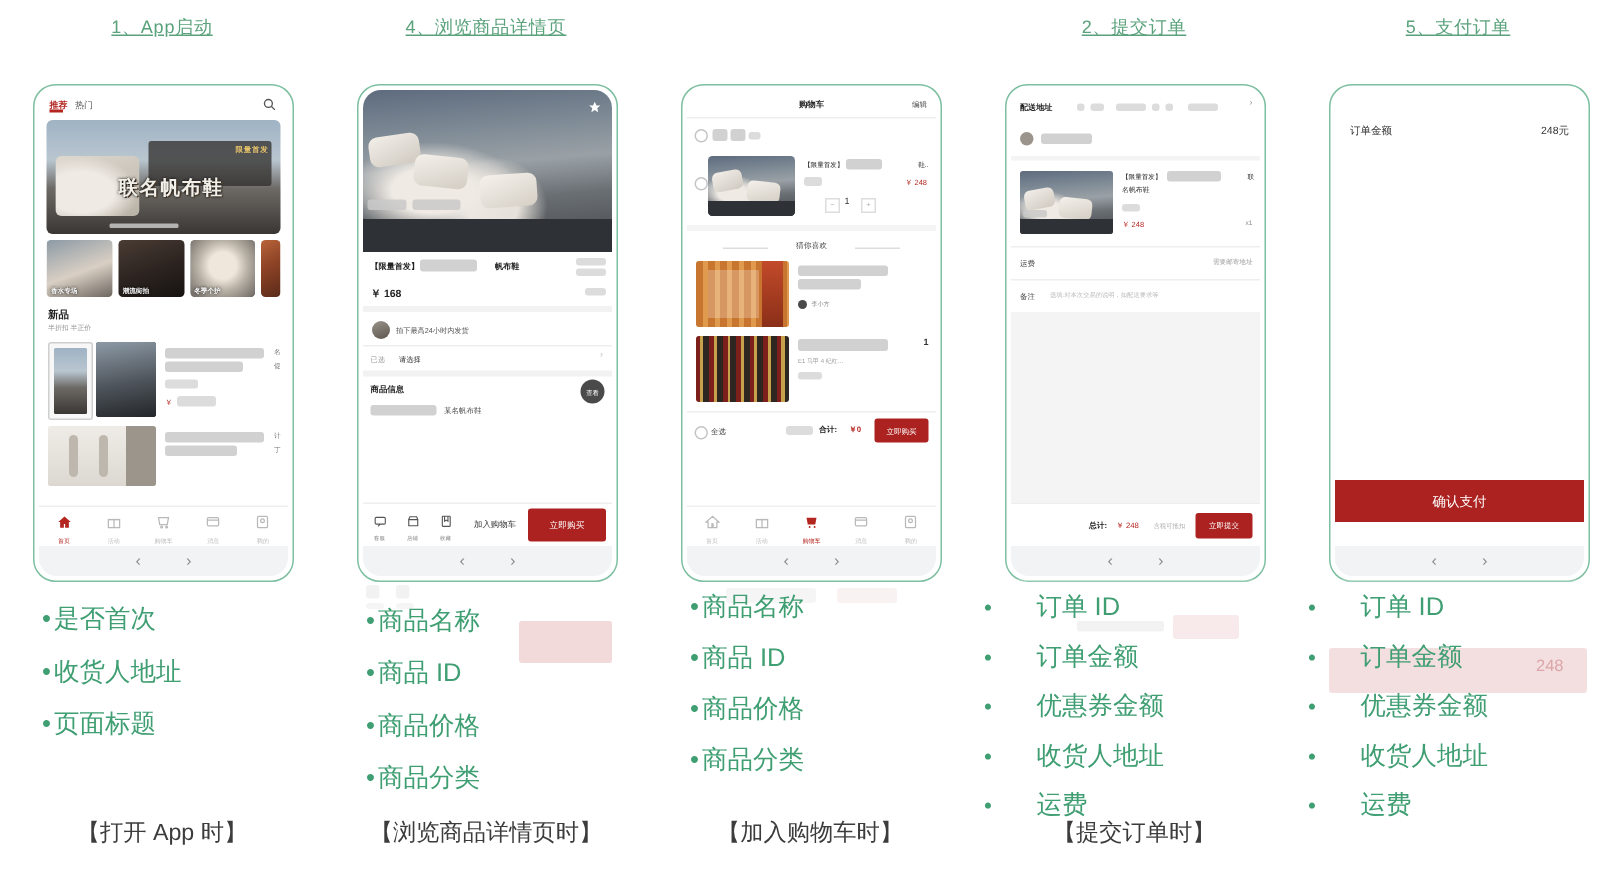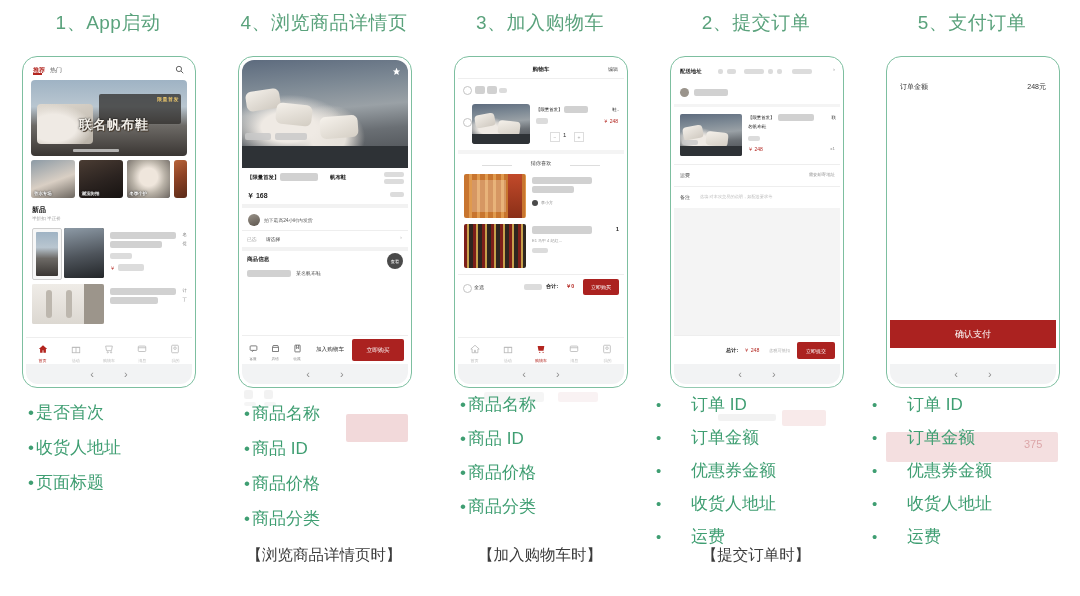--- a/index.html
+++ b/index.html
@@ -15,24 +15,25 @@
   .col{position:absolute;top:0;width:216px;height:596px;}
   .col-1{left:0;}
   .col-2{left:216px;}
   .col-3{left:432px;}
   .col-4{left:648px;}
   .col-5{left:864px;}
 
   .col-title{
     position:absolute;top:10px;left:0;width:216px;
     text-align:center;
-    font-size:19px;
+    font-size:12px;
     color:#5aa27c;
     letter-spacing:0.5px;
     white-space:nowrap;
+    text-decoration:underline;
   }
 
   
   .phone{
     position:absolute;
     top:56px;left:22px;
     width:172px;height:330px;
     border:1.5px solid #7dbfa0;
     border-radius:15px;
     background:#ffffff;
@@ -269,20 +270,21 @@
       <div class="bullet-row">
           <span class="bullet-dot">•</span>
           <span>收货人地址</span>
         </div>
       <div class="bullet-row">
           <span class="bullet-dot">•</span>
           <span>页面标题</span>
         </div>
     </div>
 
+    <div class="caption">【打开 App 时】</div>
   </div>
 
   <div class="col col-2">
     <div class="col-title">4、浏览商品详情页</div>
 
     <div class="phone">
       <div class="phone-inner">
         <div class="ph-sec photo-shoes" style="top:0;left:0;right:0;height:108px;">
           <div style="position:absolute;left:4px;top:30px;width:34px;height:20px;background:linear-gradient(160deg,#f3efe9,#cfc9c0);border-radius:6px;transform:rotate(-8deg);"></div>
           <div style="position:absolute;left:34px;top:44px;width:36px;height:21px;background:linear-gradient(160deg,#f5f1eb,#d2ccc2);border-radius:6px;transform:rotate(6deg);"></div>
@@ -378,21 +380,20 @@
       <div class="bullet-row">
           <span class="bullet-dot">•</span>
           <span>商品分类</span>
         </div>
     </div>
 
     <div class="caption">【浏览商品详情页时】</div>
   </div>
 
   <div class="col col-3">
-    <div class="col-title">3、加入购物车</div>
 
     <div class="phone">
       <div class="phone-inner">
         <div class="ph-sec" style="top:6px;left:0;right:0;text-align:center;font-size:5.6px;color:#222;font-weight:bold;">购物车</div>
         <div class="ph-sec" style="top:6px;right:6px;font-size:5px;color:#555;">编辑</div>
         <div class="ph-sec" style="top:18px;left:0;right:0;height:1px;background:#eee;"></div>
 
         <div class="ph-sec" style="top:26px;left:5px;width:7px;height:7px;border:1px solid #c4c4c4;border-radius:50%;"></div>
         <div class="ph-sec blur" style="top:26px;left:17px;width:10px;height:8px;"></div>
         <div class="ph-sec blur" style="top:26px;left:29px;width:10px;height:8px;"></div>
@@ -616,21 +617,21 @@
           <span>‹</span>
           <span>›</span>
         </div>
       </div>
     </div>
 
     <div class="ghost" style="top:384px;height:120px;">
       <div class="gbar" style="left:4px;top:2px;right:4px;height:30px;background:#fff;"></div>
     </div>
     <div class="pink-band" style="left:22px;top:432px;width:172px;height:30px;opacity:.45;"></div>
-    <div class="ph-sec" style="position:absolute;left:160px;top:438px;font-size:11px;color:#d28e91;opacity:.7;">375</div>
+    <div class="ph-sec" style="position:absolute;left:160px;top:438px;font-size:11px;color:#d28e91;opacity:.7;">248</div>
 
     <div class="bullets bl-wide">
       <div class="bullet-row">
           <span class="bullet-dot">•</span>
           <span>订单 ID</span>
         </div>
       <div class="bullet-row">
           <span class="bullet-dot">•</span>
           <span>订单金额</span>
         </div>

